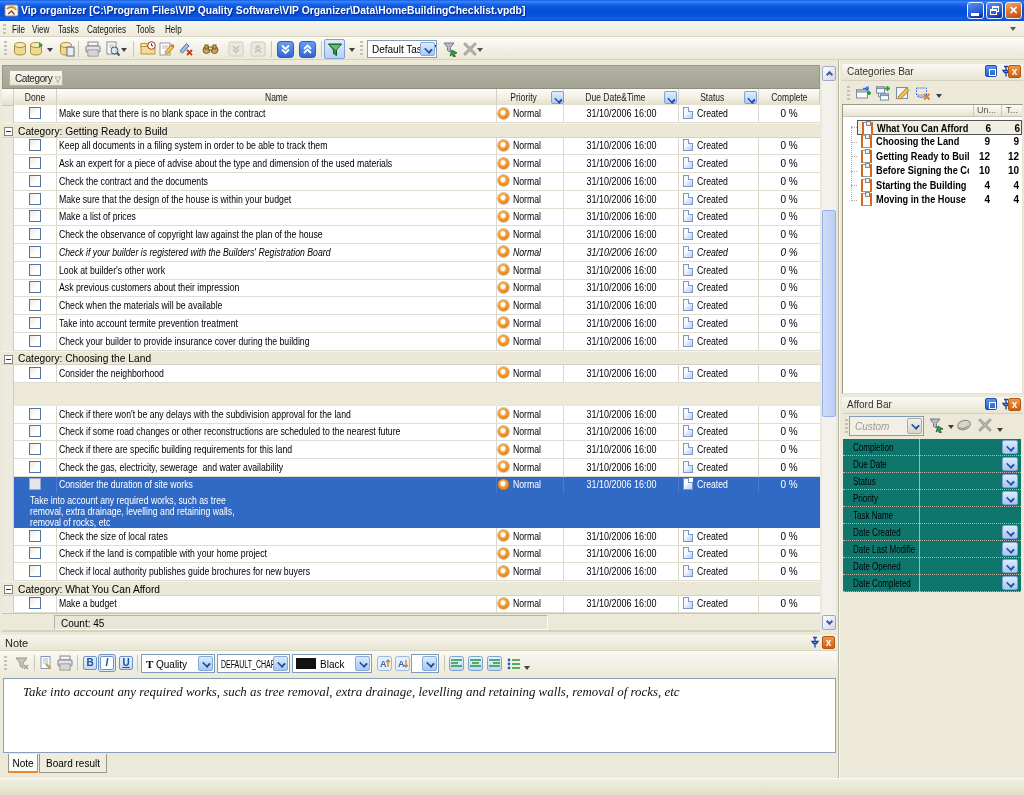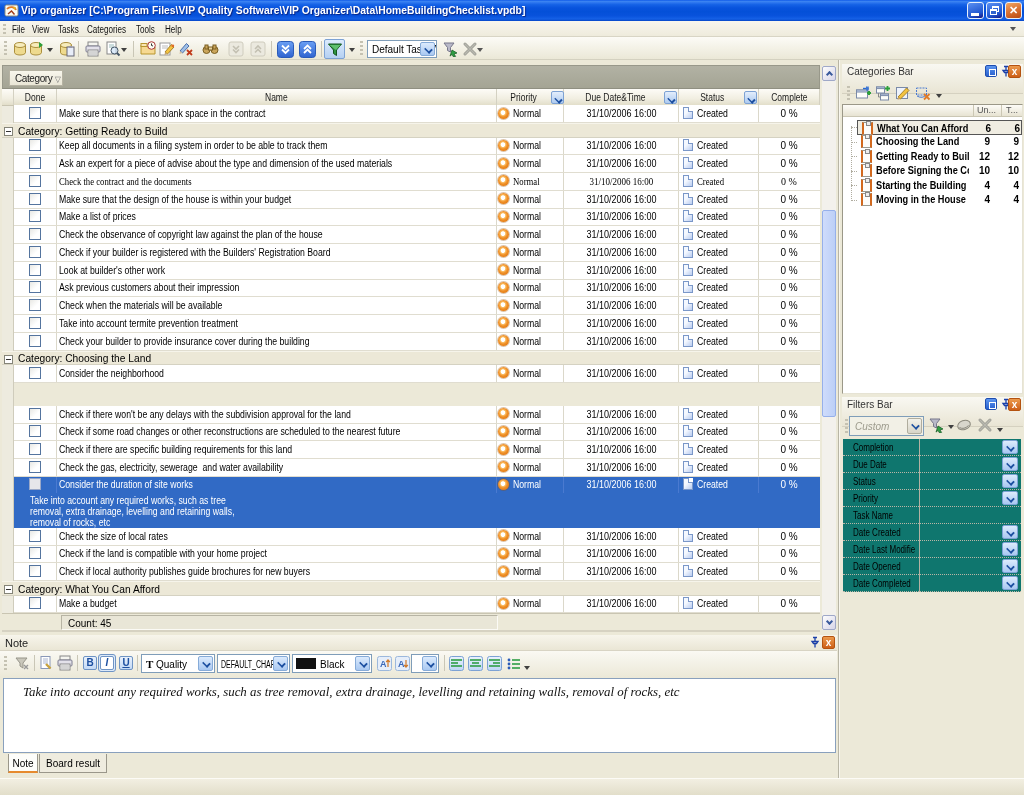--- a/index.html
+++ b/index.html
@@ -41,30 +41,30 @@
 .page:after{content:"";position:absolute;right:-1px;top:-1px;width:4px;height:4px;background:#fff;border-left:1px solid #7a97c8;border-bottom:1px solid #7a97c8;}
 .stxt{position:absolute;left:18px;top:2px;color:#000;font-size:10px;line-height:13px;transform:scaleX(0.87);transform-origin:0 50%;}
 .ctxt{position:absolute;left:0;right:0;top:2px;text-align:center;color:#000;font-size:10px;line-height:13px;}
 .catrow{position:absolute;left:2px;width:818px;background:#ece8d7;border-bottom:1px solid #d5d2c2;border-top:1px solid #f6f4ea;color:#000;}
 .minus{position:absolute;left:2px;top:3px;width:9px;height:9px;border:1px solid #848478;background:#fff;}
 .minus:after{content:"";position:absolute;left:1px;top:3px;width:5px;height:1px;background:#333;}
 .cattxt{position:absolute;left:16px;top:0.5px;font-size:11px;line-height:13px;transform:scaleX(0.93);transform-origin:0 50%;white-space:nowrap;}
 .noterow{position:absolute;left:14px;width:806px;background:#fff;border-bottom:1px solid #e0ddd0;color:#1f1fd0;}
 .selrow{position:absolute;left:14px;width:806px;background:#316ac5;color:#fff;}
 .countrow{position:absolute;left:2px;width:818px;background:#ece9d8;border-top:1px solid #c9c5b2;}
-#countbox{position:absolute;left:59px;top:1px;width:437px;height:15px;background:#e9e6d7;border:1px solid #b7b4a4;border-right-color:#fbfaf5;border-bottom-color:#fbfaf5;color:#000;padding:1.5px 0 0 6px;font-size:10px;}
+#countbox{position:absolute;left:52px;top:1px;width:494px;height:15px;background:#e9e6d7;border:1px solid #b7b4a4;border-right-color:#fbfaf5;border-bottom-color:#fbfaf5;color:#000;padding:1.5px 0 0 6px;font-size:10px;}
 .nl{font-size:10px;line-height:11px;transform:scaleX(0.87);transform-origin:0 0;white-space:nowrap;}
 
 #vsb{left:822px;top:6px;width:14px;height:564px;background:#f3f1ec;}
 .sbtn{position:absolute;left:0;width:14px;height:15px;background:linear-gradient(135deg,#fdfdfd,#d7d5e8);border:1px solid #9fa8c8;border-radius:2px;}
 .chev{position:absolute;left:3.5px;width:5px;height:5px;border-right:2px solid #3a5a9c;border-bottom:2px solid #3a5a9c;}
 #vthumb{position:absolute;left:0;top:144px;width:14px;height:207px;background:linear-gradient(90deg,#cfdcfb,#bccff7);border:1px solid #96b0ea;border-radius:2px;}
 
 #rdock{left:838px;top:60px;width:186px;height:718px;background:#ece9d8;border-left:1px solid #b8b5a5;box-shadow:inset 1px 0 0 #f8f6ee;}
-.ptitle{position:absolute;left:3px;width:181px;height:30px;background:linear-gradient(#f9f8f2,#e9e5d4);border-bottom:1px solid #d5d1c0;color:#333;font-size:10px;}
+.ptitle{position:absolute;left:3px;width:181px;height:17px;background:linear-gradient(#f9f8f2,#e9e5d4);border-bottom:1px solid #d5d1c0;color:#333;font-size:10px;}
 .pbtn-blue{position:absolute;width:12px;height:12px;border-radius:2px;background:linear-gradient(#5d95ee,#2a61ce);border:1px solid #1d4db0;}
 .pbtn-blue:after{content:"";position:absolute;left:3px;top:3px;width:5px;height:5px;border:1.5px solid #fff;background:transparent;}
 .pbtn-x{position:absolute;width:13px;height:13px;border-radius:2px;background:linear-gradient(#ec9a4d,#cd5f17);border:1px solid #b45310;color:#fff;font-weight:bold;font-size:10px;text-align:center;line-height:11px;}
 
 #catlist{left:3px;top:44px;width:181px;height:290px;background:#fff;border:1px solid #9b9888;border-right-color:#e6e3d4;border-bottom-color:#e6e3d4;}
 #clhead{position:absolute;left:0;top:0;width:179px;height:12px;background:linear-gradient(#fdfcf7,#e7e3d2);border-bottom:1px solid #cbc7b4;color:#555;font-size:9px;}
 .crow{position:absolute;left:14px;width:165px;height:15px;}
 .crow .nm{position:absolute;left:19px;top:2px;width:101px;font-size:10px;font-weight:bold;white-space:nowrap;overflow:hidden;color:#000;transform:scaleX(0.92);transform-origin:0 0;}
 .crow .n1{position:absolute;width:20px;text-align:right;top:2px;font-weight:bold;font-size:10px;color:#000;}
 .clip{position:absolute;left:4px;top:1px;width:11px;height:13px;background:#fdfdfb;border:1px solid #9a9a90;border-left:2px solid #d2691e;border-right:2px solid #d2691e;}
@@ -295,21 +295,21 @@
       <div class="cell" style="left:745px;width:61px; border-right:none;"></div>
       <div class="cb" style="left:15px;top:1.9px;"></div>
       <div class="tname" style="top:1.9px;">Ask an expert for a piece of advise about the type and dimension of the used materials</div>
       <div class="ball" style="left:484px;top:2.4px;"></div>
       <div class="ptxt" style="left:499px;top:1.9px;">Normal</div>
       <div class="dtxt" style="left:550px;width:115px;top:1.9px;">31/10/2006 16:00</div>
       <div class="page" style="left:669px;top:1.9px;"></div>
       <div class="stxt" style="left:683px;top:1.9px;">Created</div>
       <div class="ctxt" style="left:745px;width:60px;top:1.9px;">0 %</div>
     </div>
-<div class="row abs" style="top:113.0px;height:17.8px;font-family:Liberation Serif, serif;">
+<div class="row abs" style="top:113.0px;height:17.8px;">
       <div class="cell" style="left:0px;width:43px;"></div>
       <div class="cell" style="left:43px;width:440px;"></div>
       <div class="cell" style="left:483px;width:67px;"></div>
       <div class="cell" style="left:550px;width:115px;"></div>
       <div class="cell" style="left:665px;width:80px;"></div>
       <div class="cell" style="left:745px;width:61px; border-right:none;"></div>
       <div class="cb" style="left:15px;top:1.9px;"></div>
       <div class="tname" style="top:1.9px;">Check the contract and the documents</div>
       <div class="ball" style="left:484px;top:2.4px;"></div>
       <div class="ptxt" style="left:499px;top:1.9px;">Normal</div>
@@ -359,21 +359,21 @@
       <div class="cell" style="left:745px;width:61px; border-right:none;"></div>
       <div class="cb" style="left:15px;top:1.9px;"></div>
       <div class="tname" style="top:1.9px;">Check the observance of copyright law against the plan of the house</div>
       <div class="ball" style="left:484px;top:2.4px;"></div>
       <div class="ptxt" style="left:499px;top:1.9px;">Normal</div>
       <div class="dtxt" style="left:550px;width:115px;top:1.9px;">31/10/2006 16:00</div>
       <div class="page" style="left:669px;top:1.9px;"></div>
       <div class="stxt" style="left:683px;top:1.9px;">Created</div>
       <div class="ctxt" style="left:745px;width:60px;top:1.9px;">0 %</div>
     </div>
-<div class="row abs" style="top:184.1px;height:17.8px;">
+<div class="row abs" style="top:184.1px;height:17.8px;font-style:italic;">
       <div class="cell" style="left:0px;width:43px;"></div>
       <div class="cell" style="left:43px;width:440px;"></div>
       <div class="cell" style="left:483px;width:67px;"></div>
       <div class="cell" style="left:550px;width:115px;"></div>
       <div class="cell" style="left:665px;width:80px;"></div>
       <div class="cell" style="left:745px;width:61px; border-right:none;"></div>
       <div class="cb" style="left:15px;top:1.9px;"></div>
       <div class="tname" style="top:1.9px;">Check if your builder is registered with the Builders' Registration Board</div>
       <div class="ball" style="left:484px;top:2.4px;"></div>
       <div class="ptxt" style="left:499px;top:1.9px;">Normal</div>
@@ -733,21 +733,21 @@
 <div class="abs" style="left:8px;top:80.0px;width:6px;height:1px;border-top:1px dotted #b0ada0;"></div>
 <div class="crow abs" style="top:87.0px;">
 <div class="clip"></div>
         <div class="nm">Moving in the House</div>
 <div class="n1" style="left:113px;">4</div>
         <div class="n1" style="left:142px;">4</div>
 </div>
 <div class="abs" style="left:8px;top:94.5px;width:6px;height:1px;border-top:1px dotted #b0ada0;"></div>
 </div>
 <div class="ptitle abs" style="top:337px;">
-      <span class="abs" style="left:5px;top:2px;">Filters Bar</span>
+      <span class="abs" style="left:5px;top:2px;">Afford Bar</span>
       <div class="pbtn-blue" style="left:143px;top:1px;"></div>
       <svg class="abs" style="left:157px;top:1px;" width="13" height="13" viewBox="0 0 13 13">
         <path d="M5 1.5 h4 M7 1.5 v4 M4 5.5 h6 l-1.5 2 h-3 Z M7 7.5 v4" stroke="#1a3fa8" stroke-width="1.3" fill="none"></path>
       </svg>
       <div class="pbtn-x" style="left:166px;top:1px;">x</div>
     </div>
 <div class="grip" style="left:6px;top:359px;height:16px;"></div>
 <div class="combo abs" style="left:10px;top:356px;width:75px;height:20px;background:#f2f0e6;font-style:italic;">
       <span class="abs" style="left:5px;top:4px;color:#9c9a8c;font-size:10px;">Custom</span>
       <div class="combtn" style="height:16px;background:linear-gradient(#f2f1ea,#d8d5c8);border-color:#b0ad9e;"></div>

